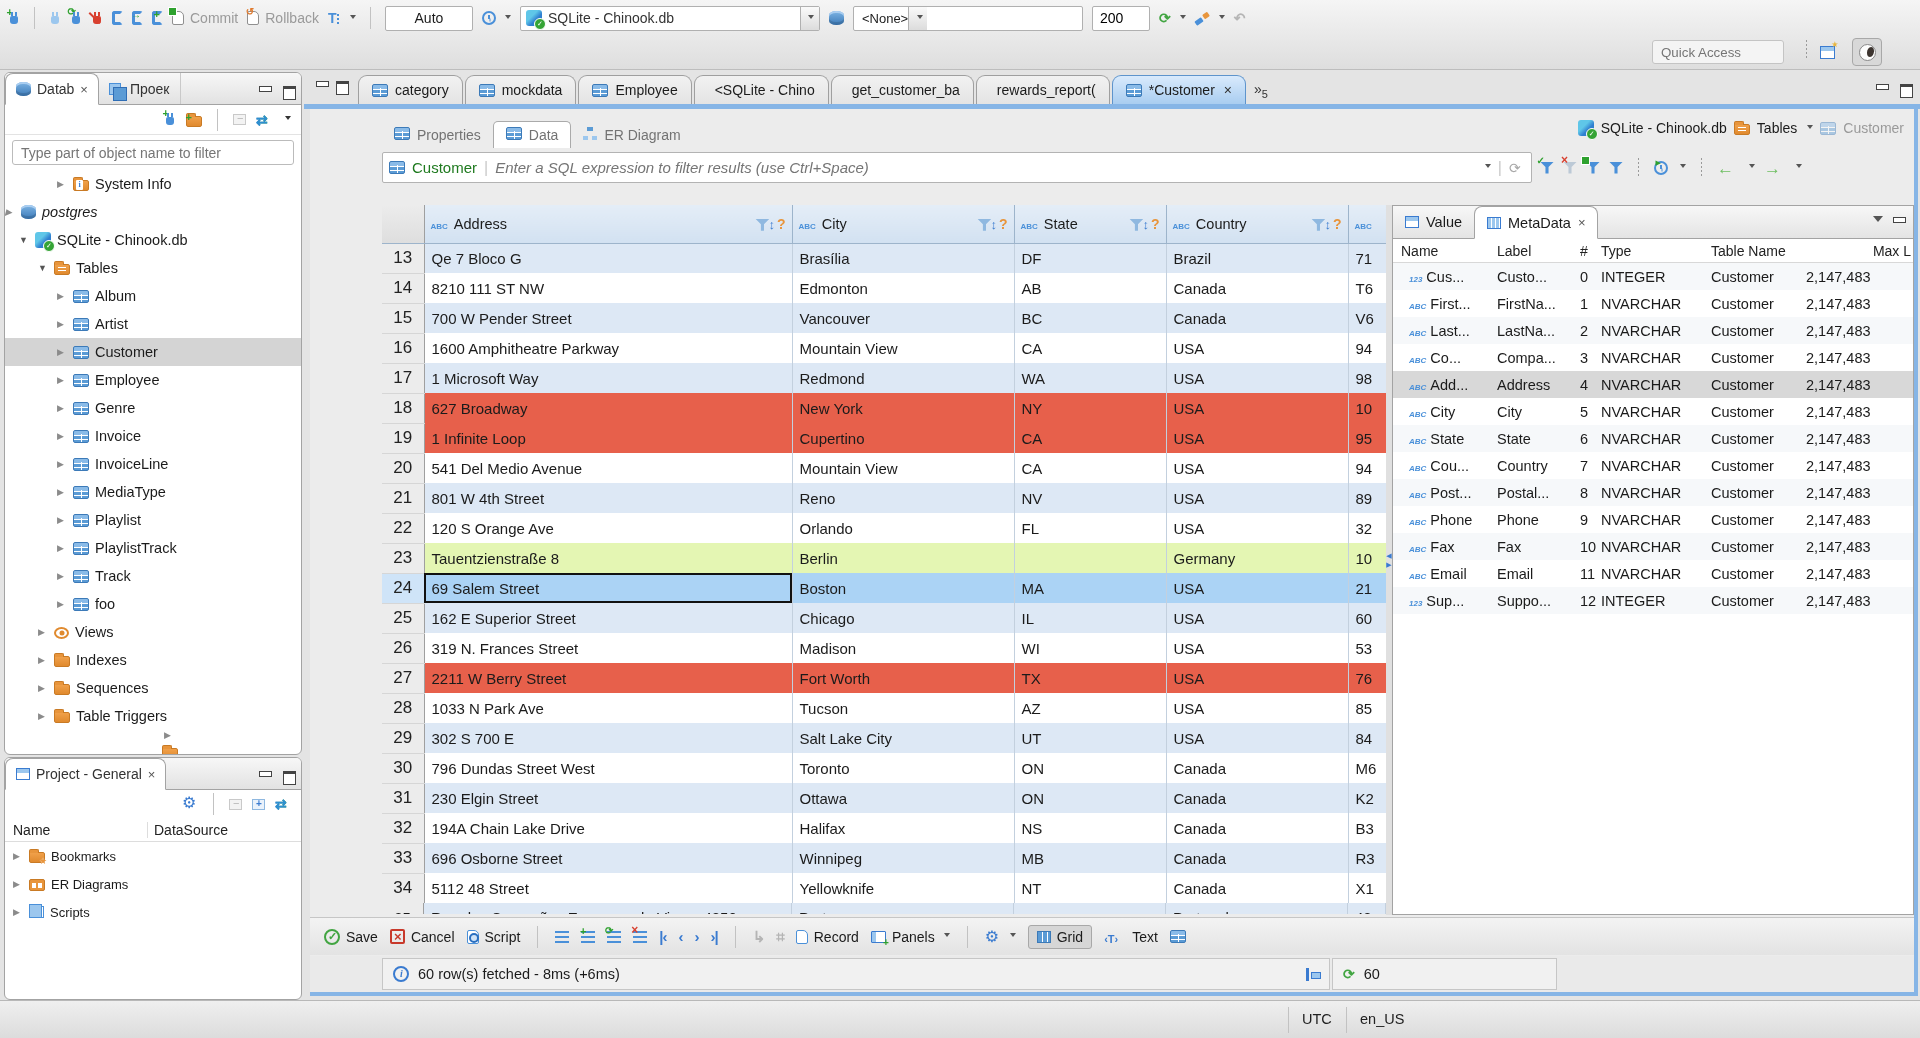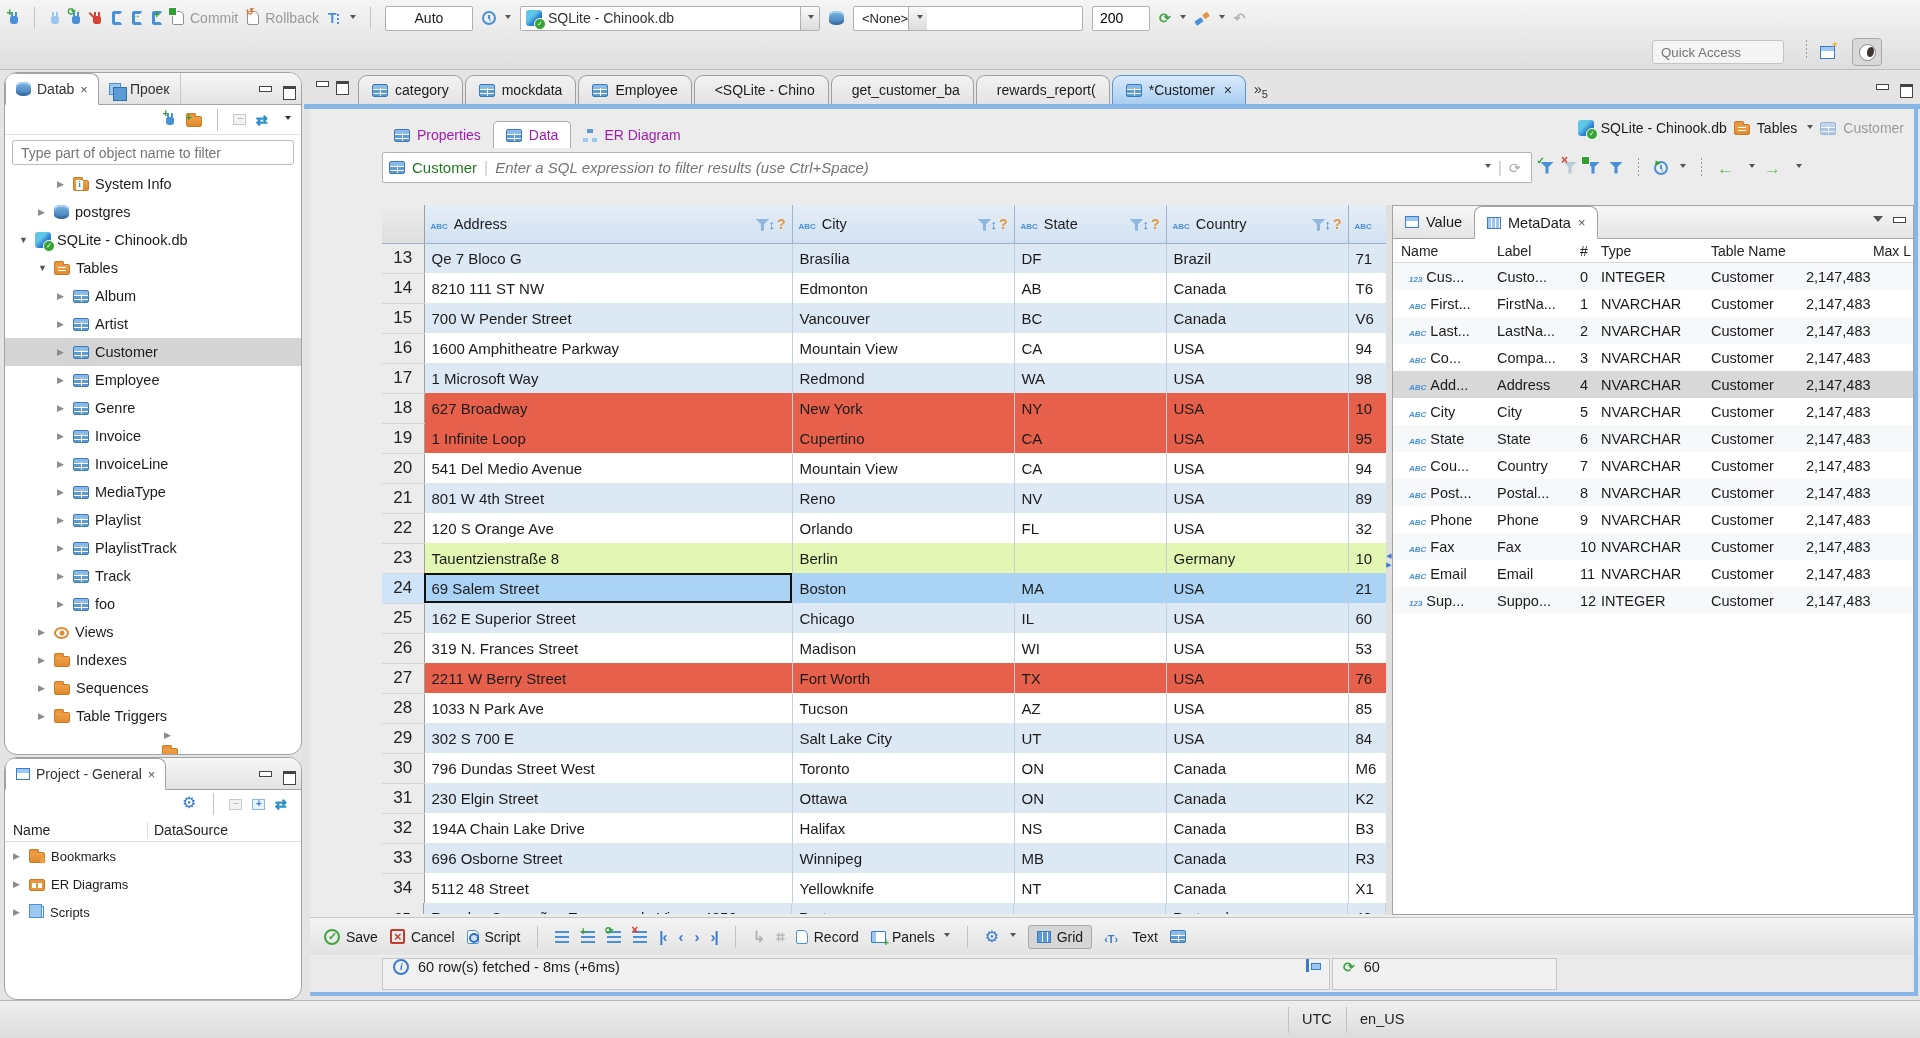--- a/index.html
+++ b/index.html
@@ -113,21 +113,21 @@
 .combo-auto{width:88px;justify-content:center;font-size:14px}
 .combo-conn{width:300px;padding-left:5px;gap:6px}
 .combo-conn .ctext{flex:1;font-size:14px;color:#333;white-space:nowrap;overflow:hidden}
 .combo-schema{width:230px;padding-left:8px}
 .fetch-input{width:58px;height:25px;border:1px solid #b0b0b0;border-radius:2px;padding:0 7px;font-size:14px;font-family:"Liberation Sans",sans-serif}
 .qa-input{position:absolute;left:1652px;top:40px;width:132px;height:24px;border:1px solid #c4c4c4;border-radius:3px;padding:0 8px;color:#9a9a9a;font-family:"Liberation Sans",sans-serif;background:#f4f4f4}
 .qa-sep{position:absolute;left:1800px;top:40px}
 .persp{position:absolute;top:38px;display:flex;align-items:center;justify-content:center;width:30px;height:28px;border-radius:4px}
 .persp.active{background:#d8d8d8;border:1px solid #a8a8a8}
 
-.panel{position:absolute;background:#fff;border:1px solid #a3a3a3;border-radius:13px}
+.panel{position:absolute;background:#fff;border:1px solid #a3a3a3;border-radius:6px}
 .ptabs{height:32px;background:linear-gradient(#f7f7f7,#e2e2e2);border-bottom:1px solid #a3a3a3;display:flex;align-items:stretch;position:relative}
 .ptab{display:flex;align-items:center;gap:6px;padding:0 10px;font-size:14px;color:#333;border-right:1px solid #c9c9c9}
 .ptab.active{background:#fff;border-radius:8px 8px 0 0;border:1px solid #a3a3a3;border-bottom:1px solid #fff;margin-bottom:-1px}
 .ptab .close{color:#555;font-size:13px;cursor:default}
 .pwin{position:absolute;right:6px;top:9px}
 .navtoolbar{height:30px;display:flex;align-items:center;justify-content:flex-end;gap:10px;padding-right:10px;border-bottom:1px solid #e3e3e3}
 .navfilter{margin:5px 7px;width:calc(100% - 14px);height:25px;border:1px solid #bbb;border-radius:3px;padding:0 8px;color:#a3a3a3;font-family:"Liberation Sans",sans-serif;font-size:14px}
 .tree{font-size:14.5px}
 .titem{display:flex;align-items:center;gap:5px;height:28px;white-space:nowrap}
 .titem.sel-on{background:#d4d4d4}
@@ -146,21 +146,21 @@
 .etab .close.show-on{display:inline}
 .ovf{font-size:14px;color:#333;padding:0 6px 4px 6px}
 .ovf i{font-style:normal;font-size:11px;vertical-align:sub}
 .ewin{position:absolute;right:8px;top:8px}
 .eband{position:absolute;left:304px;top:104px;width:1616px;height:5px;background:#86b5e6}
 .ebody{position:absolute;left:310px;top:109px;width:1604px;height:887px;background:#ececec}
 .eframe-b{position:absolute;left:310px;top:992px;width:1608px;height:4px;background:#86b5e6}
 .eframe-r{position:absolute;left:1914px;top:109px;width:4px;height:887px;background:#86b5e6}
 
 .rtabs{position:absolute;left:382px;top:116px;display:flex;align-items:flex-end;height:32px}
-.rtab{display:flex;align-items:center;gap:7px;padding:5px 12px;font-size:14px;color:#a21caf}
+.rtab{display:flex;align-items:flex-start;gap:7px;padding:5px 12px;font-size:14px;color:#737373}
 .rtab.act-on{background:#fff;border:1px solid #aaa;border-bottom:none;border-radius:5px 5px 0 0}
 .crumb{position:absolute;right:16px;top:120px;display:flex;align-items:center;gap:7px;font-size:14px}
 .crumb .dim{color:#9a9a9a}
 
 .frow{position:absolute;left:382px;top:152px;display:flex;align-items:center;gap:8px}
 .fbox{display:flex;align-items:center;width:1150px;height:31px;background:#fff;border:1px solid #b3b3b3;border-radius:2px;padding:0 6px;gap:7px}
 .fbox .ent{color:#1f7a1f;font-size:15px}
 .fbox .pipe{color:#c9c9c9;font-size:16px}
 .fbox input{flex:1;border:none;outline:none;font:italic 15px "Liberation Sans",sans-serif;color:#9a9a9a;background:transparent}
 .fctrl{display:flex;align-items:center;gap:9px}
@@ -206,21 +206,21 @@
 .mhead .mc-name{padding-left:8px}
 .mhead .mc-max{justify-content:flex-end}
 .mbadge{flex:none}
 
 .btoolbar{position:absolute;left:310px;top:917px;width:1604px;height:38px;background:linear-gradient(#f3f3f3,#e3e3e3);border-top:1px solid #c6c6c6;display:flex;align-items:center;gap:12px;padding-left:14px;font-size:14px}
 .bbtn{display:flex;align-items:center;gap:6px;white-space:nowrap}
 .bbtn.pressed{background:#d6d6d6;border:1px solid #a8a8a8;border-radius:3px;padding:3px 8px}
 .navglyph{color:#3a7bd0;font-weight:bold;font-size:15px;letter-spacing:-1px}
 .navglyph.gray{color:#b5b5b5}
 .statusrow{position:absolute;left:310px;top:956px;width:1604px;height:36px;background:#eaeaea}
-.scell{position:absolute;top:2px;height:32px;background:#f1f1f1;border:1px solid #c6c6c6;display:flex;align-items:flex-start;gap:9px;padding:0 10px;font-size:14.5px}
+.scell{position:absolute;top:2px;height:32px;background:#f1f1f1;border:1px solid #c6c6c6;display:flex;align-items:center;gap:9px;padding:0 10px;font-size:14.5px}
 
 .osbar{position:absolute;left:0;top:1000px;width:1920px;height:38px;background:linear-gradient(#efefef,#dcdcdc);border-top:1px solid #b8b8b8;font-size:14.5px}
 .osbar .sep{position:absolute;top:6px;width:1px;height:26px;background:#c2c2c2}
 .osbar .txt{position:absolute;top:10px;color:#222}
 </style>
 </head>
 <body>
 
 <div id="app">
 
@@ -384,21 +384,21 @@
       <span class="dd" style="border-top-color:#333"></span>
     </div>
     <input class="navfilter" placeholder="Type part of object name to filter" style="">
     <div class="tree">
 
     <div class="titem" style="padding-left: 52px;">
           <span class="tarrow ar-right"></span>
           <span class="ic ic-folder-info"></span>
           <span class="tlabel">System Info</span>
         </div>
-        <div class="titem" style="padding-left: 33px;">
+        <div class="titem" style=" font-style: italic;">
           <span class="tarrow ar-right"></span>
           <span class="ic ic-database"></span>
           <span class="tlabel">postgres</span>
         </div>
         <div class="titem" style="padding-left: 14px;">
           <span class="tarrow ar-down"></span>
           <span class="ic ic-sqlite-db"></span>
           <span class="tlabel">SQLite - Chinook.db</span>
         </div>
         <div class="titem" style="padding-left: 33px;">

